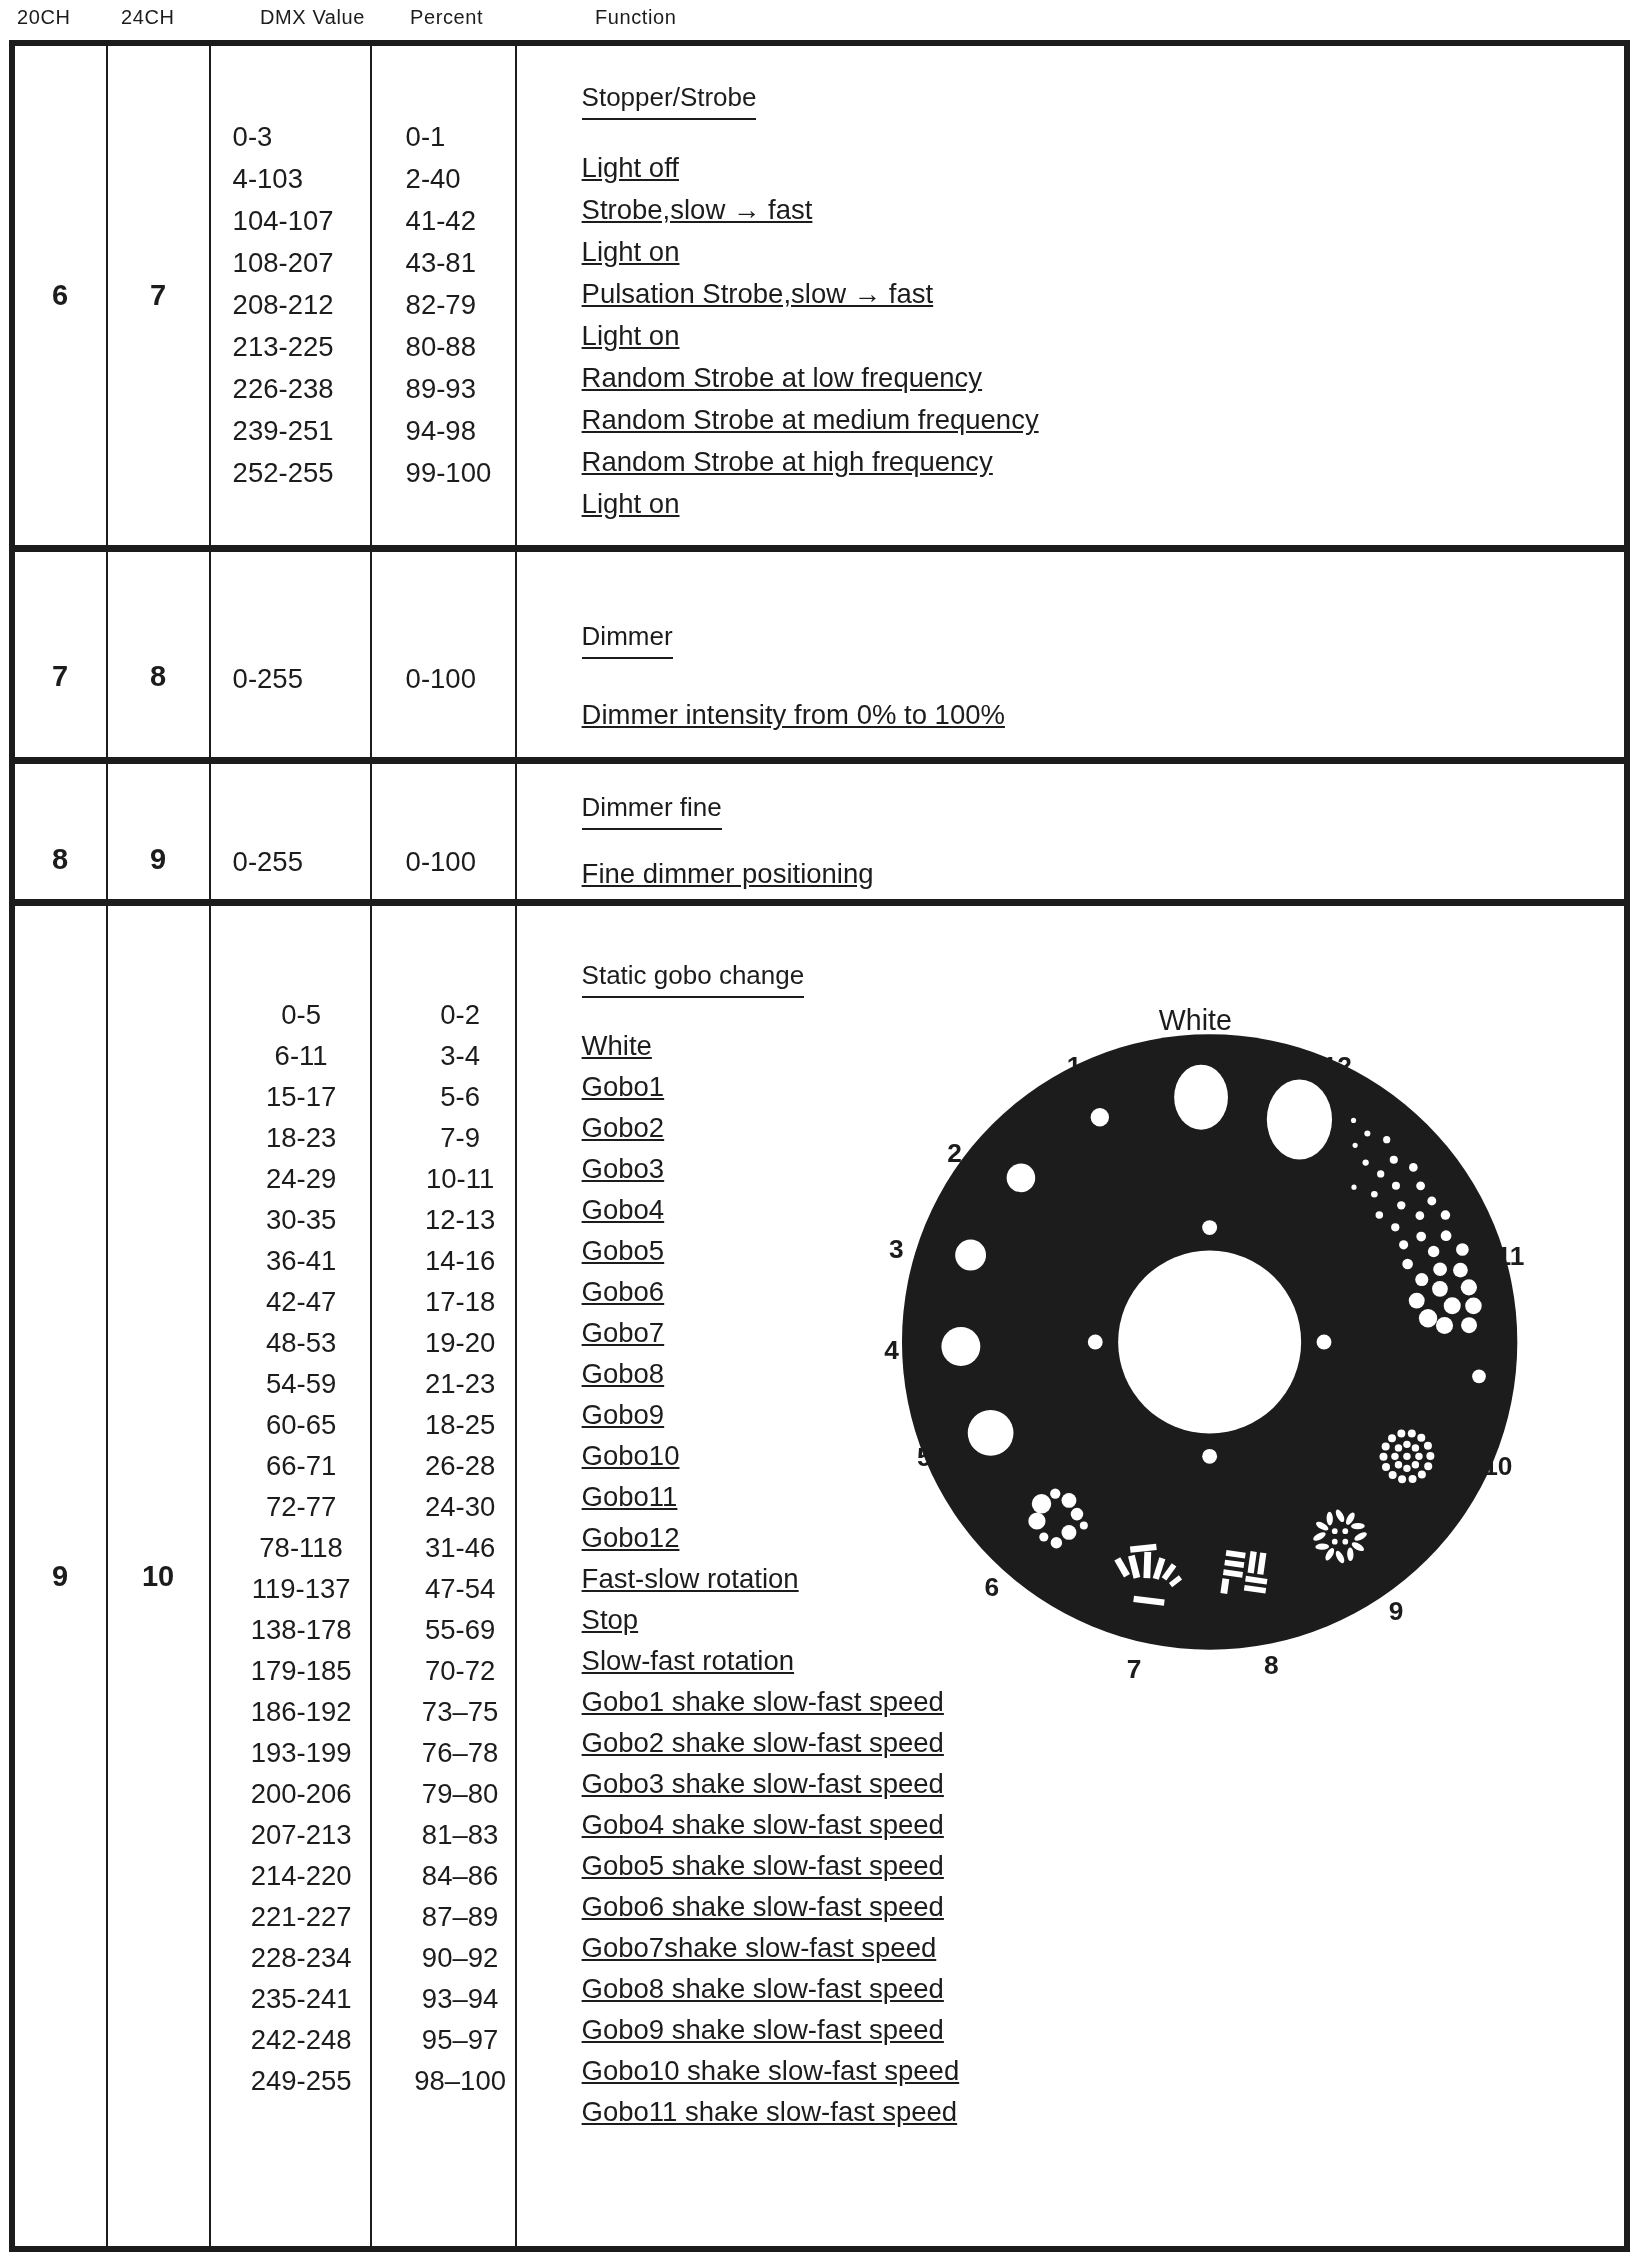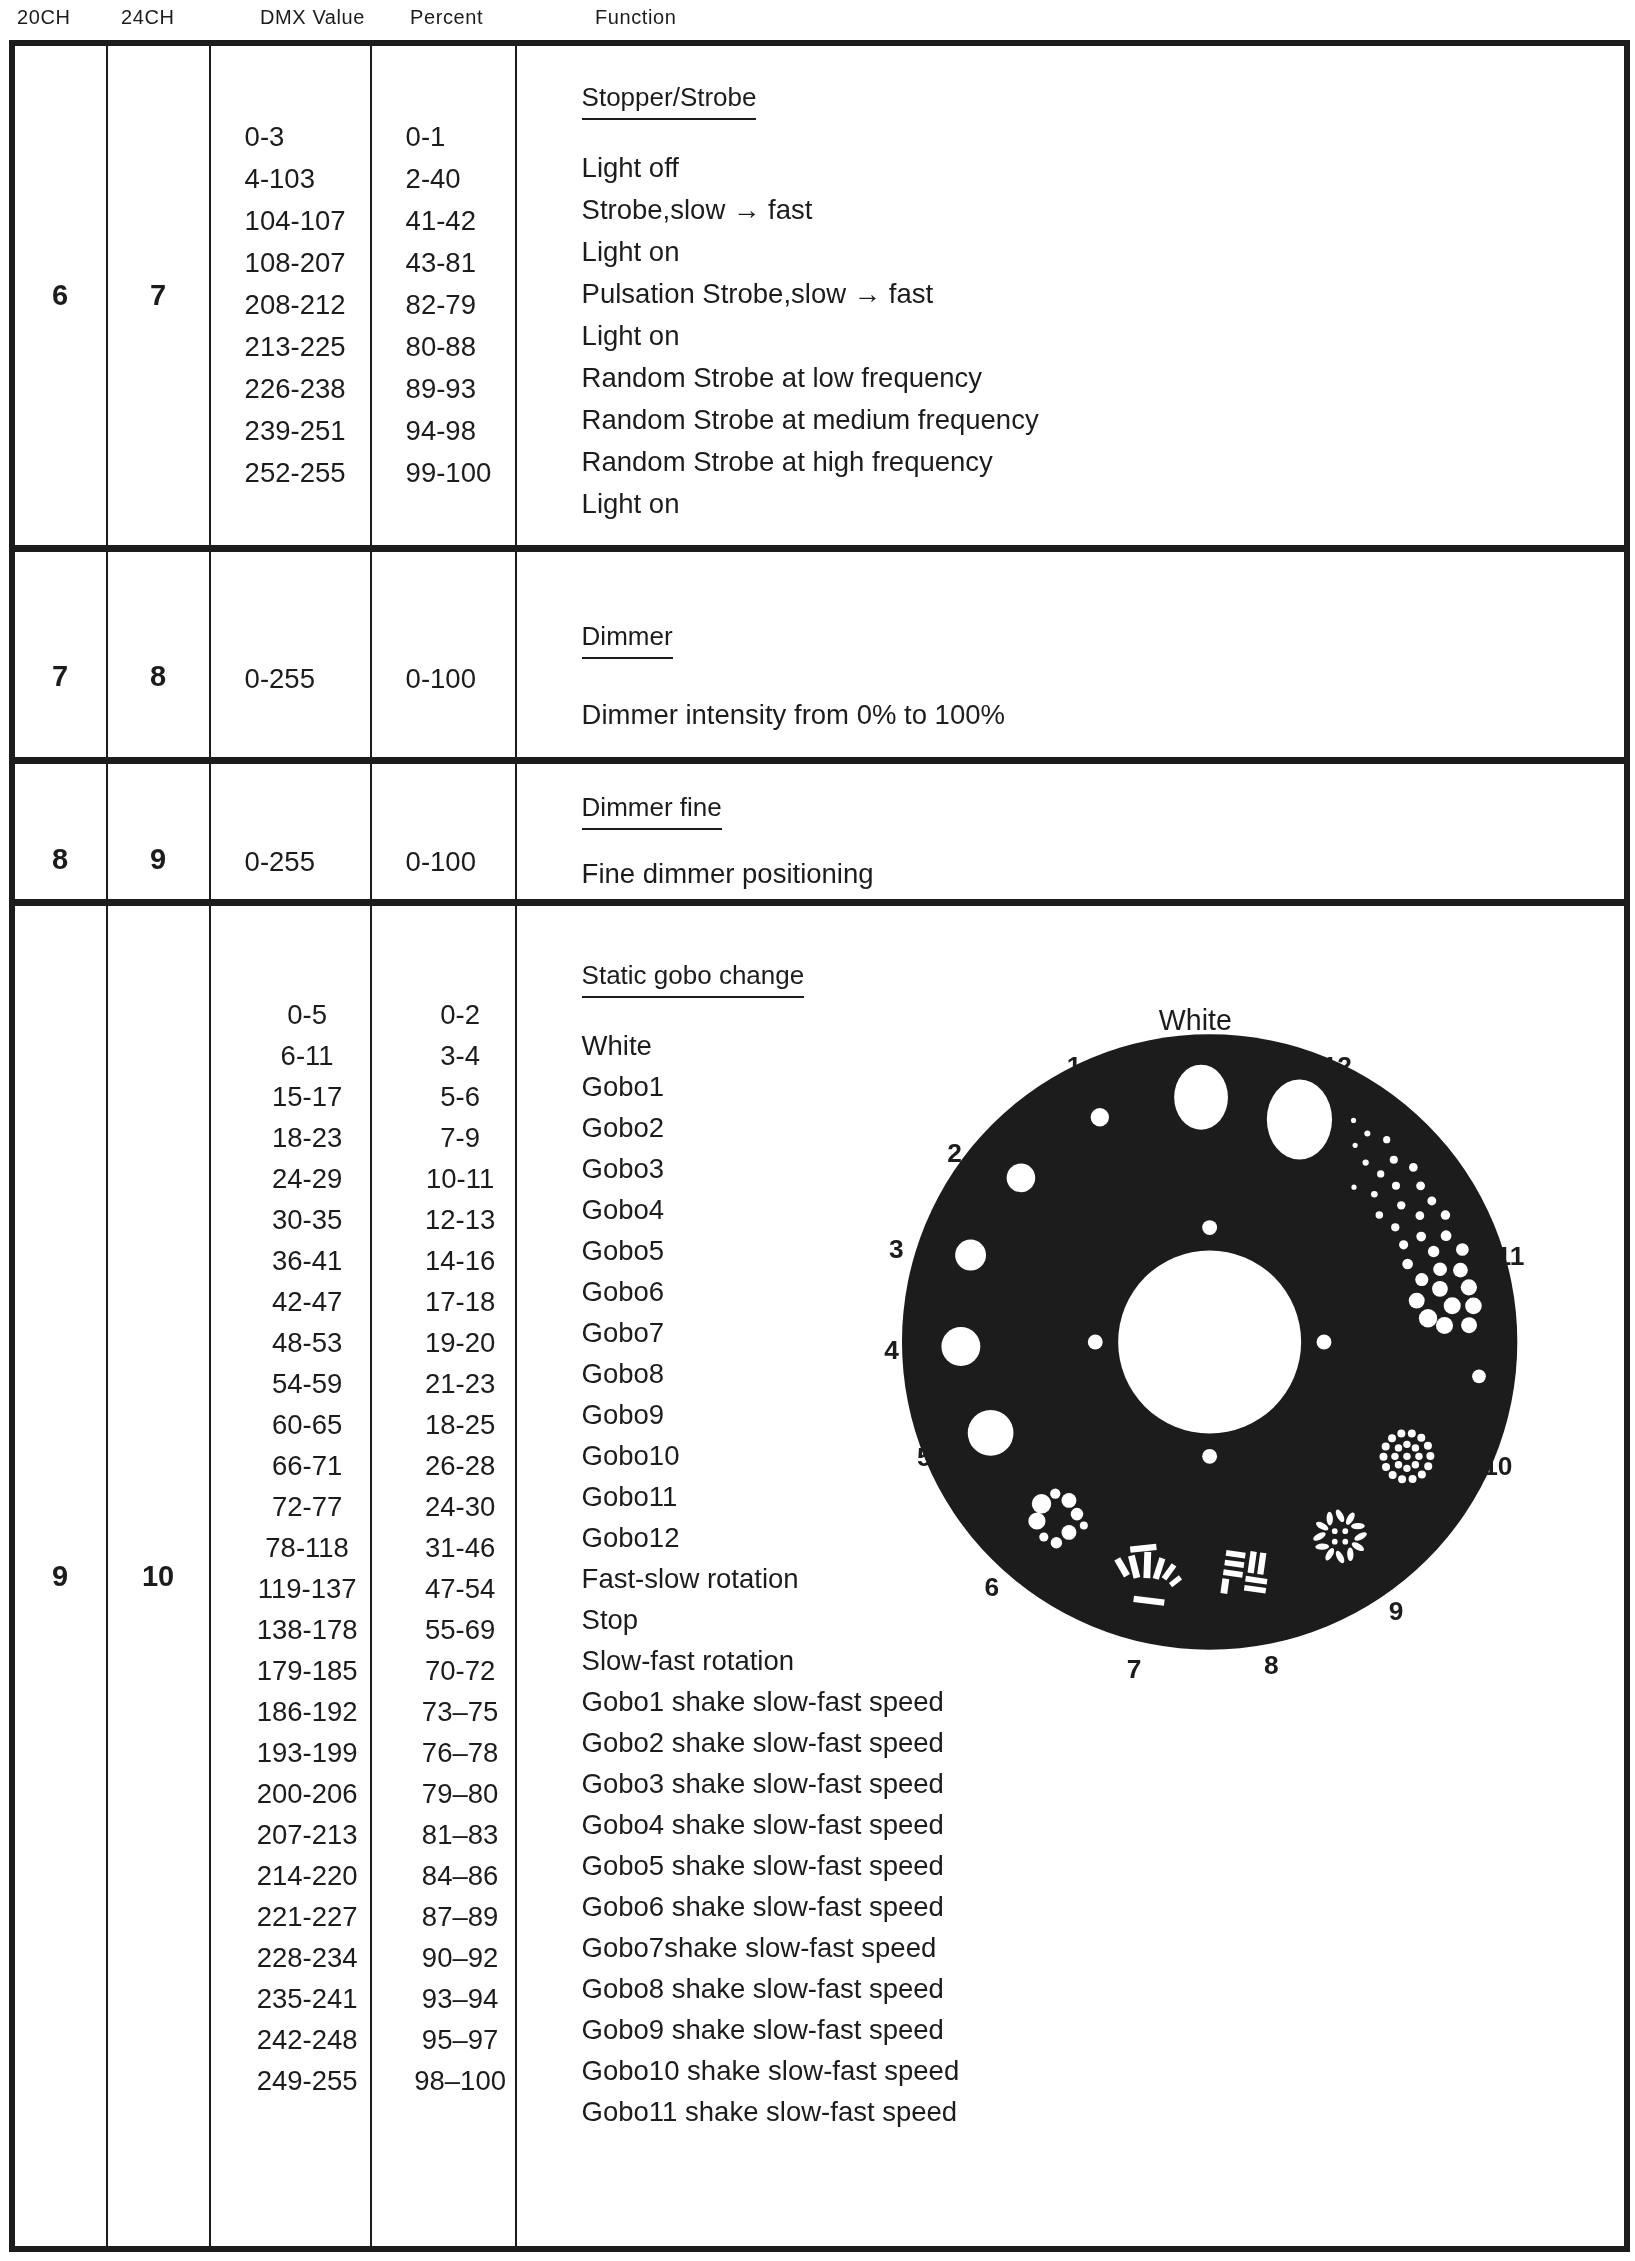--- a/index.html
+++ b/index.html
@@ -9,23 +9,23 @@
 
   .dmx-table{position:absolute;left:8.6px;top:40px;width:1621px;height:2212px;border:6.9px solid #1c1c1c;box-sizing:border-box;display:grid;grid-template-rows:506px 212px 142px auto;background:#fff;}
   .row{display:grid;grid-template-columns:93px 103px 161px 145px auto;box-sizing:border-box;}
   .row.sep{border-bottom:7.4px solid #1c1c1c;}
   .cell{border-right:2.9px solid #1c1c1c;box-sizing:border-box;position:relative;}
   .cell.last{border-right:none;}
   .ch{font-size:29px;font-weight:bold;display:flex;justify-content:center;}
   .ch.mid{align-items:center;}
   .list{font-size:27.5px;white-space:nowrap;}
   .list div{line-height:42px;}
-  .vals{padding-left:34px;}
+  .vals{padding-left:22px;}
   .pcts{padding-left:34px;}
-  .fns{padding-left:65px;}
+  .fns{padding-left:65px;text-decoration:underline;}
   .sec{display:inline-block;font-size:26px;border-bottom:2.3px solid #1c1c1c;padding-bottom:5.1px;white-space:nowrap;}
 
   
   .r0 .vals,.r0 .pcts{margin-top:70px;}
   .r0 .sec{margin-top:9.2px;}
   .r0 .fns{margin-top:27px;}
   
   .r1 .ch span{margin-top:108px;}
   .r1 .vals,.r1 .pcts{margin-top:106px;}
   .r1 .sec{margin-top:34px;}

